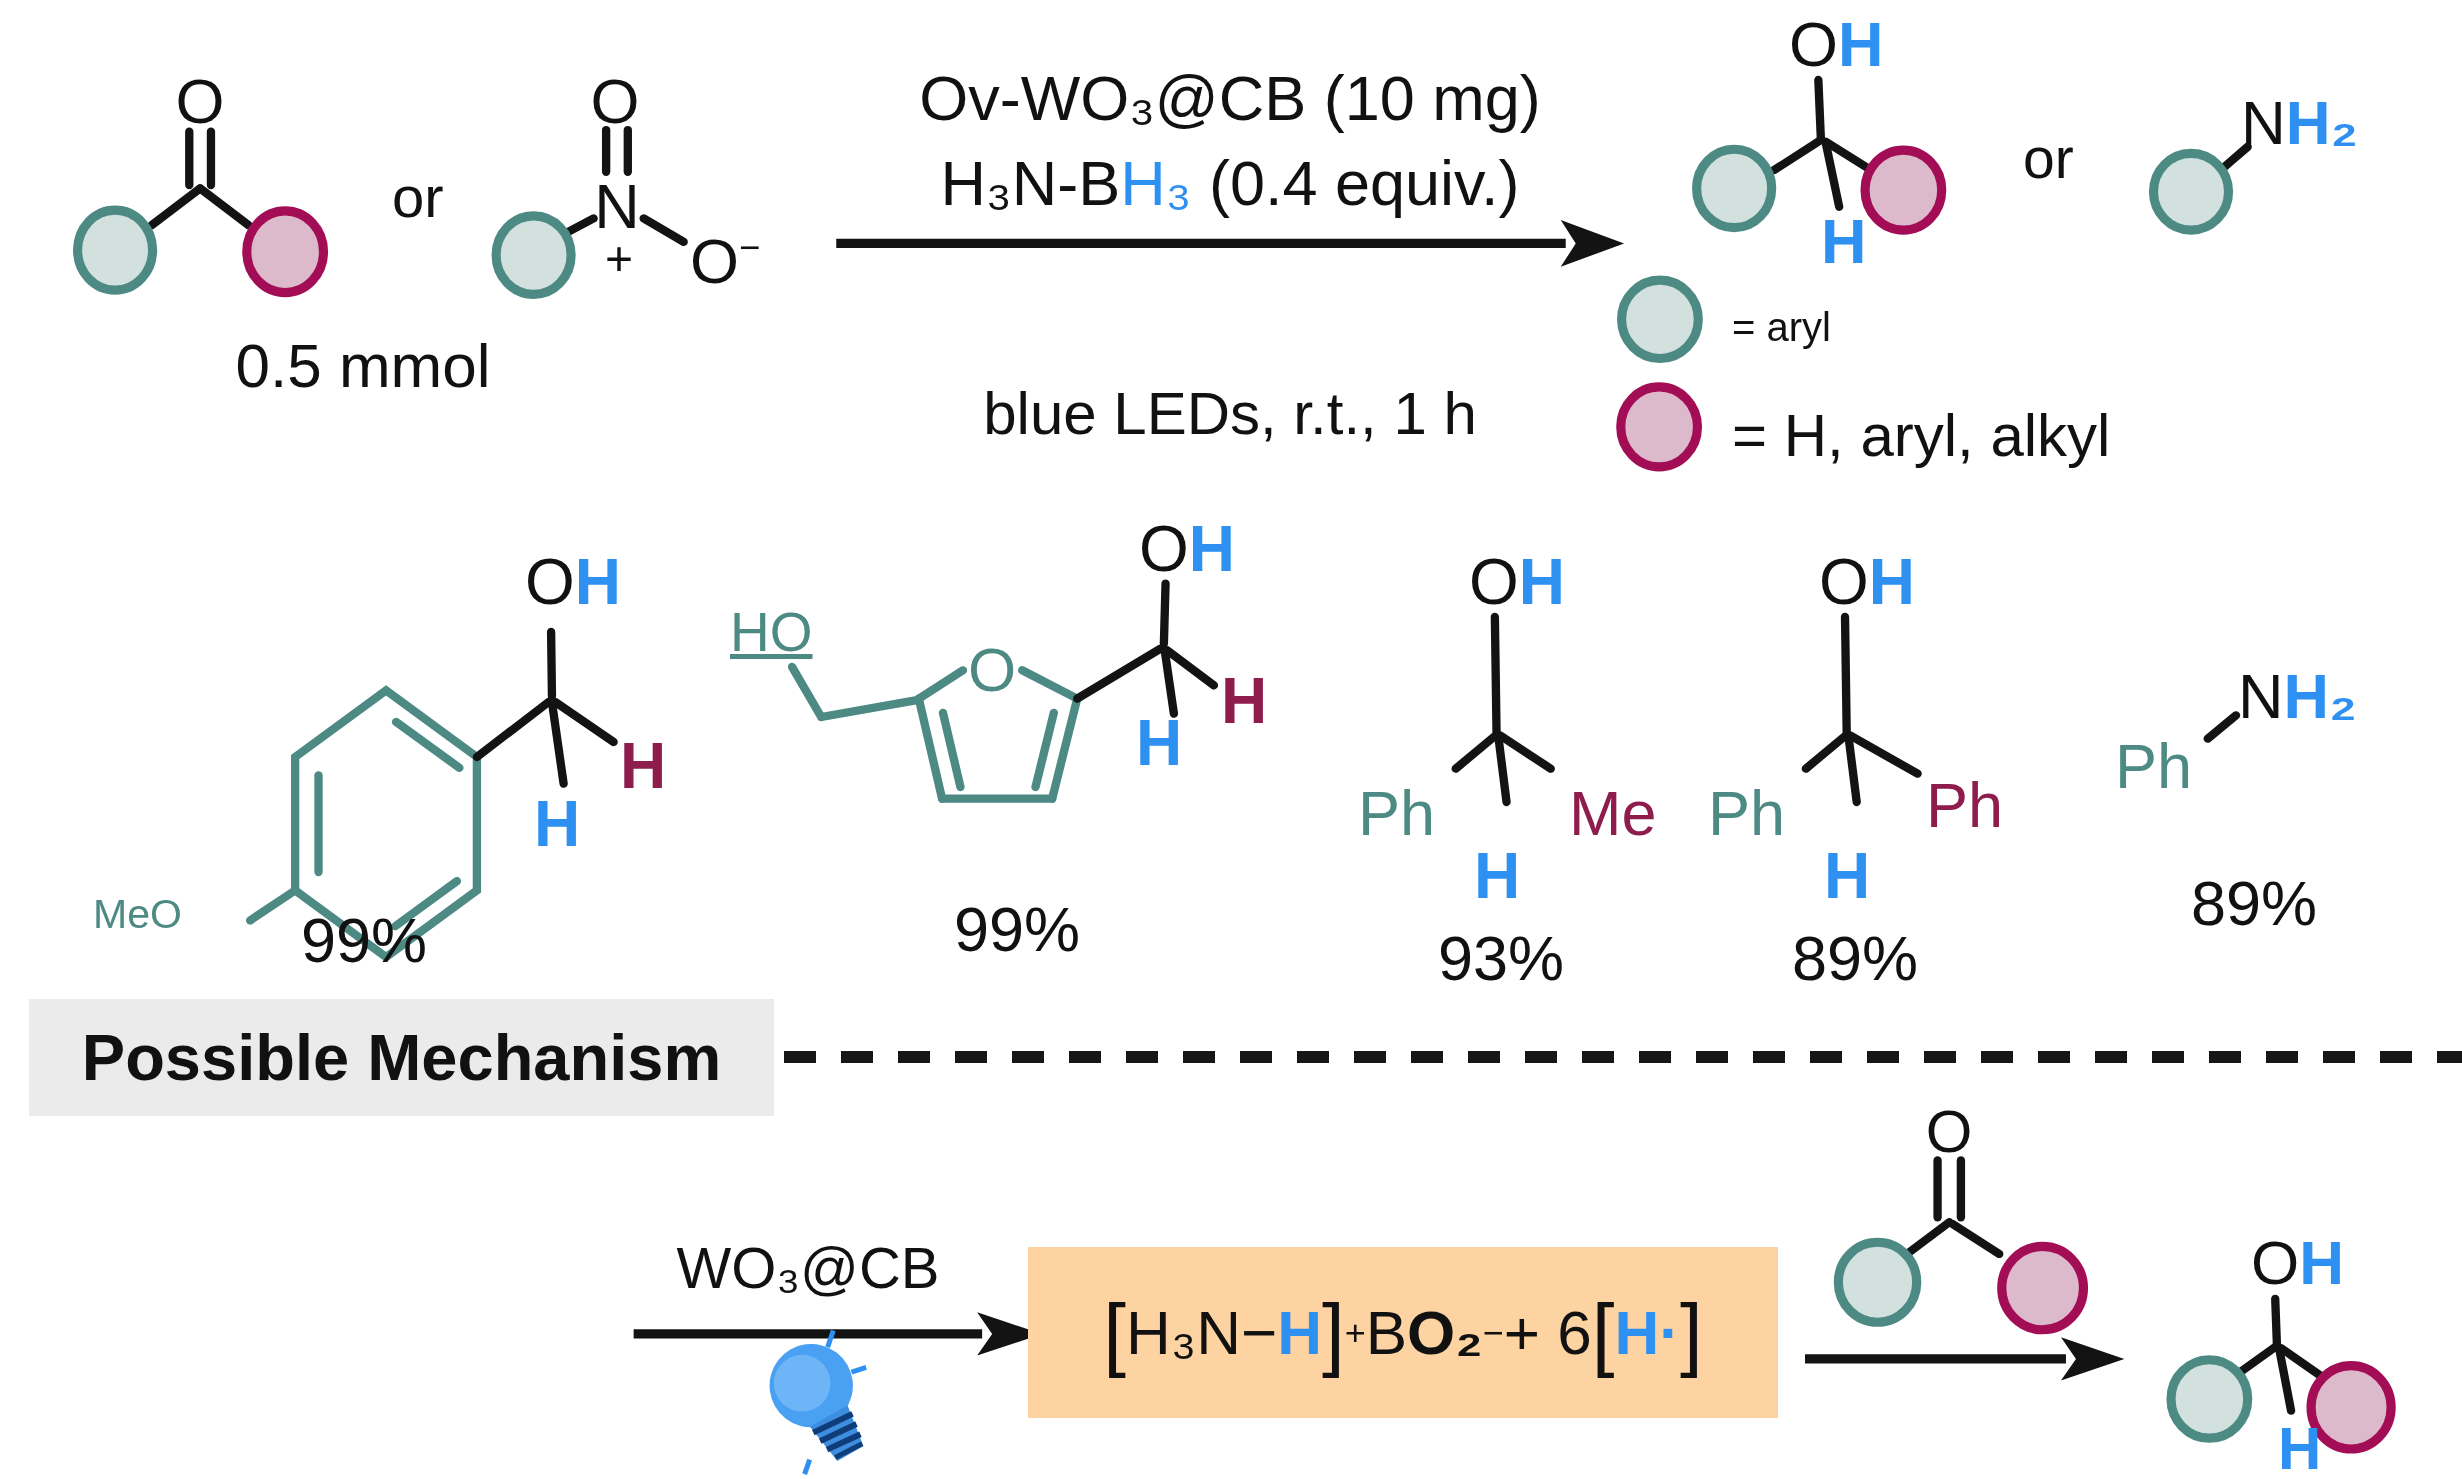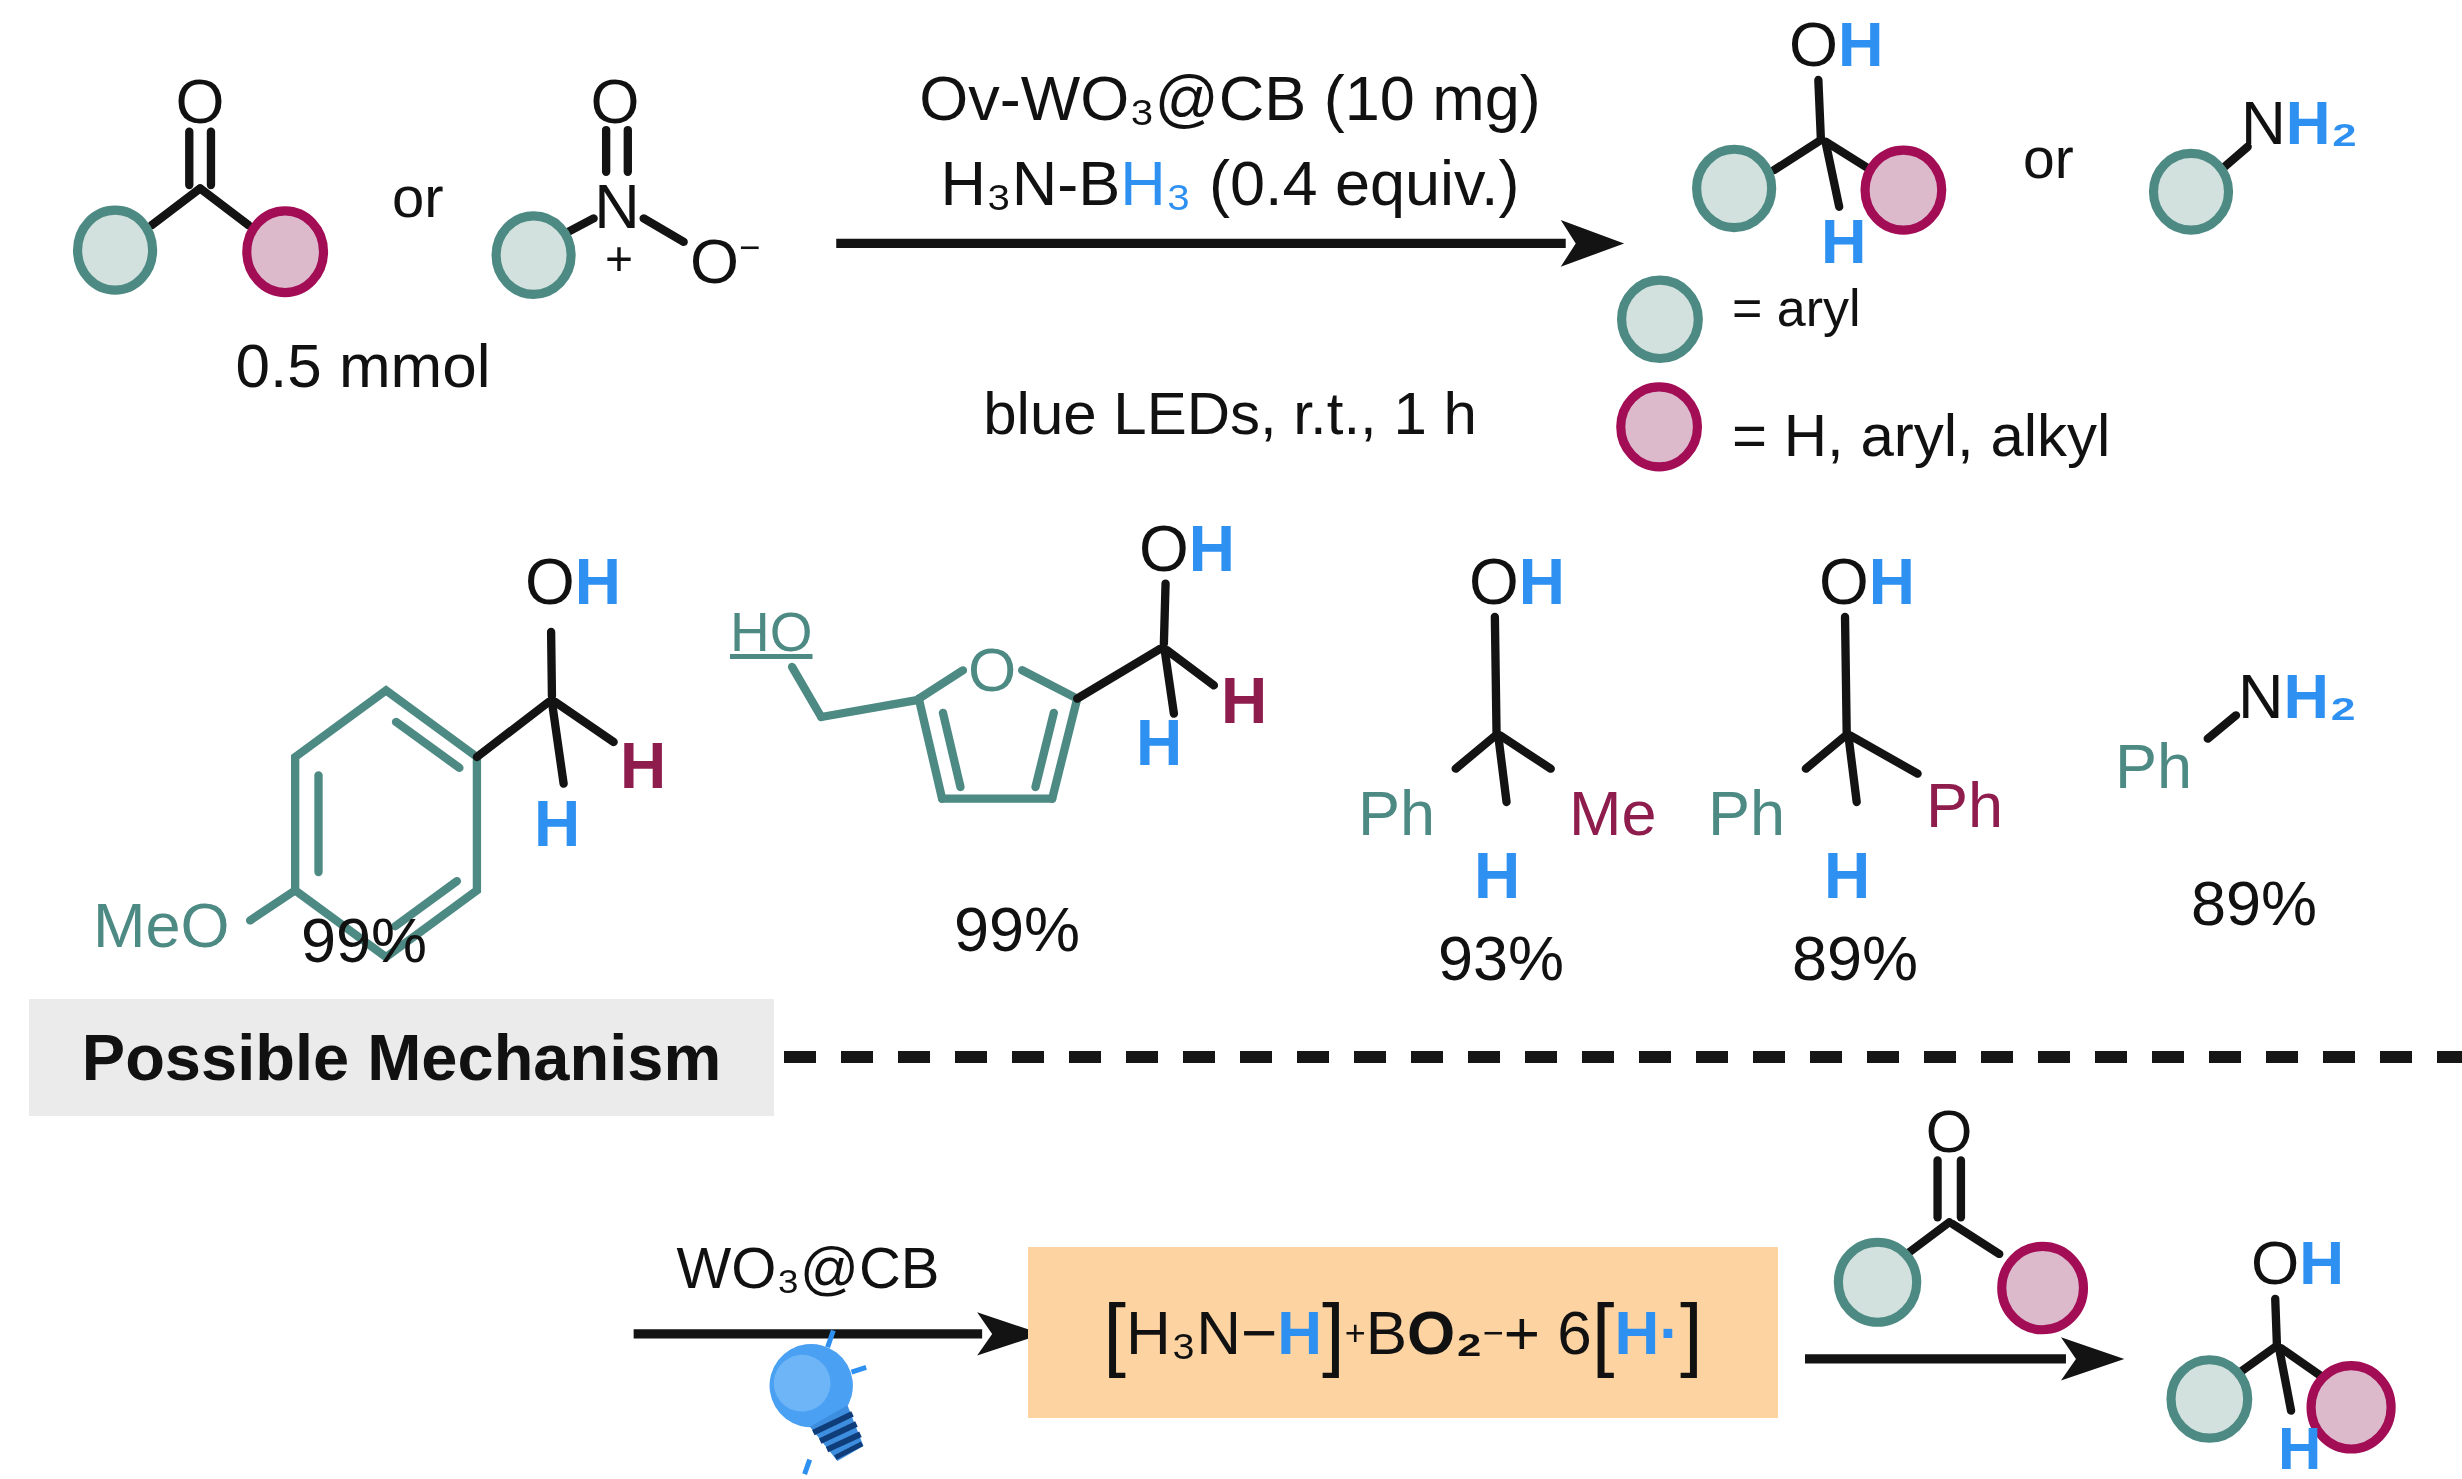--- a/index.html
+++ b/index.html
@@ -180,27 +180,27 @@
 
   <div class="t c" style="left:1230px;top:67px;font-size:63px;">Ov-WO₃@CB (10 mg)</div>
   <div class="t c" style="left:1230px;top:152px;font-size:63px;"><span>H₃N-B</span><span class="blue">H₃</span><span> (0.4 equiv.)</span></div>
   <div class="t c" style="left:1230px;top:384px;font-size:60px;">blue LEDs, r.t., 1 h</div>
 
   <div class="t" style="left:1789px;top:13.3px;font-size:63px;"><span>O</span><span class="bblue">H</span></div>
   <div class="t bblue" style="left:1821px;top:210px;font-size:63px;">H</div>
   <div class="t" style="left:2023px;top:130px;font-size:57px;">or</div>
   <div class="t" style="left:2241px;top:92px;font-size:62px;"><span>N</span><span class="bblue">H₂</span></div>
 
-  <div class="t" style="left:1732px;top:282px;font-size:52px;">= aryl</div>
+  <div class="t" style="left:1732px;top:307px;font-size:40px;">= aryl</div>
   <div class="t" style="left:1732px;top:406px;font-size:60px;">= H, aryl, alkyl</div>
 
   <div class="t" style="left:525px;top:550px;font-size:64px;"><span>O</span><span class="bblue">H</span></div>
   <div class="t bmaroon" style="left:620px;top:734px;font-size:64px;">H</div>
   <div class="t bblue" style="left:534px;top:792px;font-size:64px;">H</div>
-  <div class="t teal" style="left:93px;top:894px;font-size:63px;text-align:center;">MeO</div>
+  <div class="t teal" style="left:93px;top:894px;font-size:41px;text-align:center;">MeO</div>
   <div class="t c" style="left:364px;top:909px;font-size:63px;">99%</div>
 
   <div class="t teal" style="left:730px;top:605px;font-size:55px;text-decoration:underline;">HO</div>
   <div class="t c teal" style="left:992px;top:639px;font-size:62px;">O</div>
   <div class="t" style="left:1139px;top:517px;font-size:64px;"><span>O</span><span class="bblue">H</span></div>
   <div class="t bmaroon" style="left:1221px;top:669px;font-size:64px;">H</div>
   <div class="t bblue" style="left:1136px;top:711px;font-size:64px;">H</div>
   <div class="t c" style="left:1017px;top:898px;font-size:63px;">99%</div>
 
   <div class="t" style="left:1469px;top:550px;font-size:64px;"><span>O</span><span class="bblue">H</span></div>

